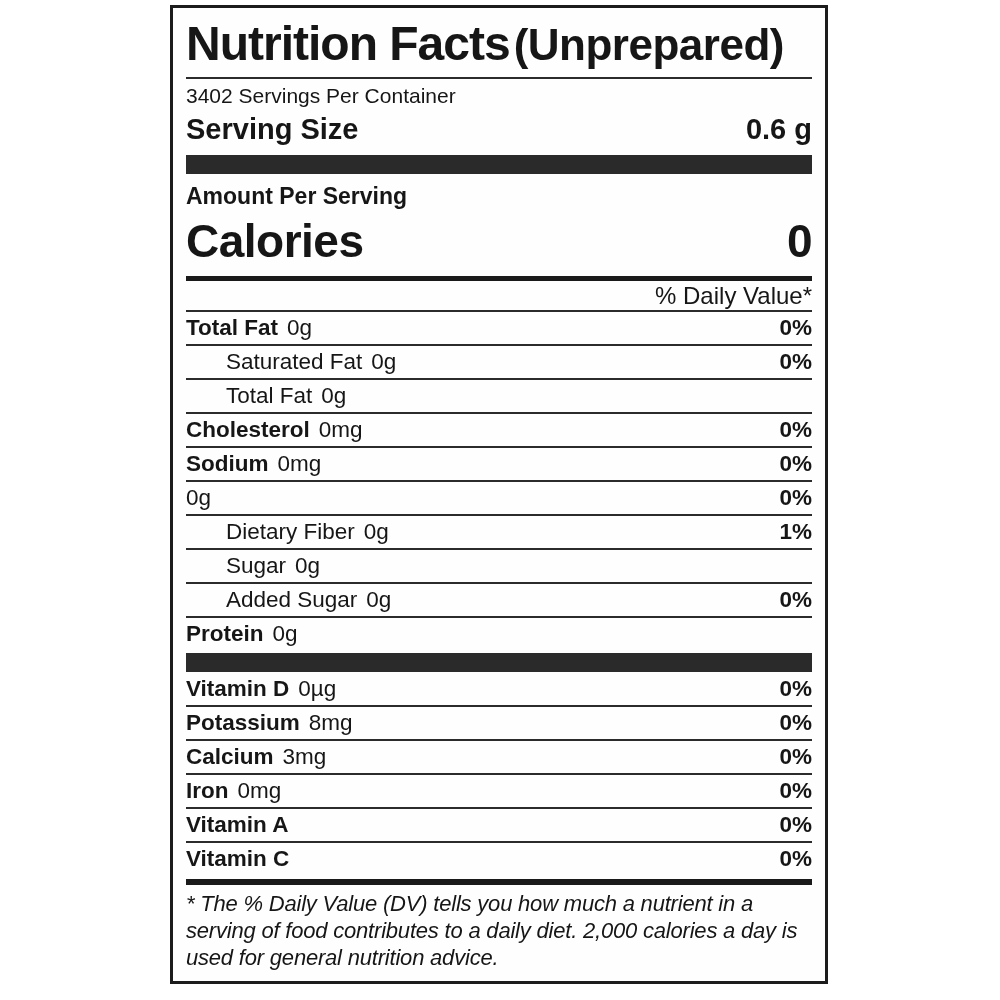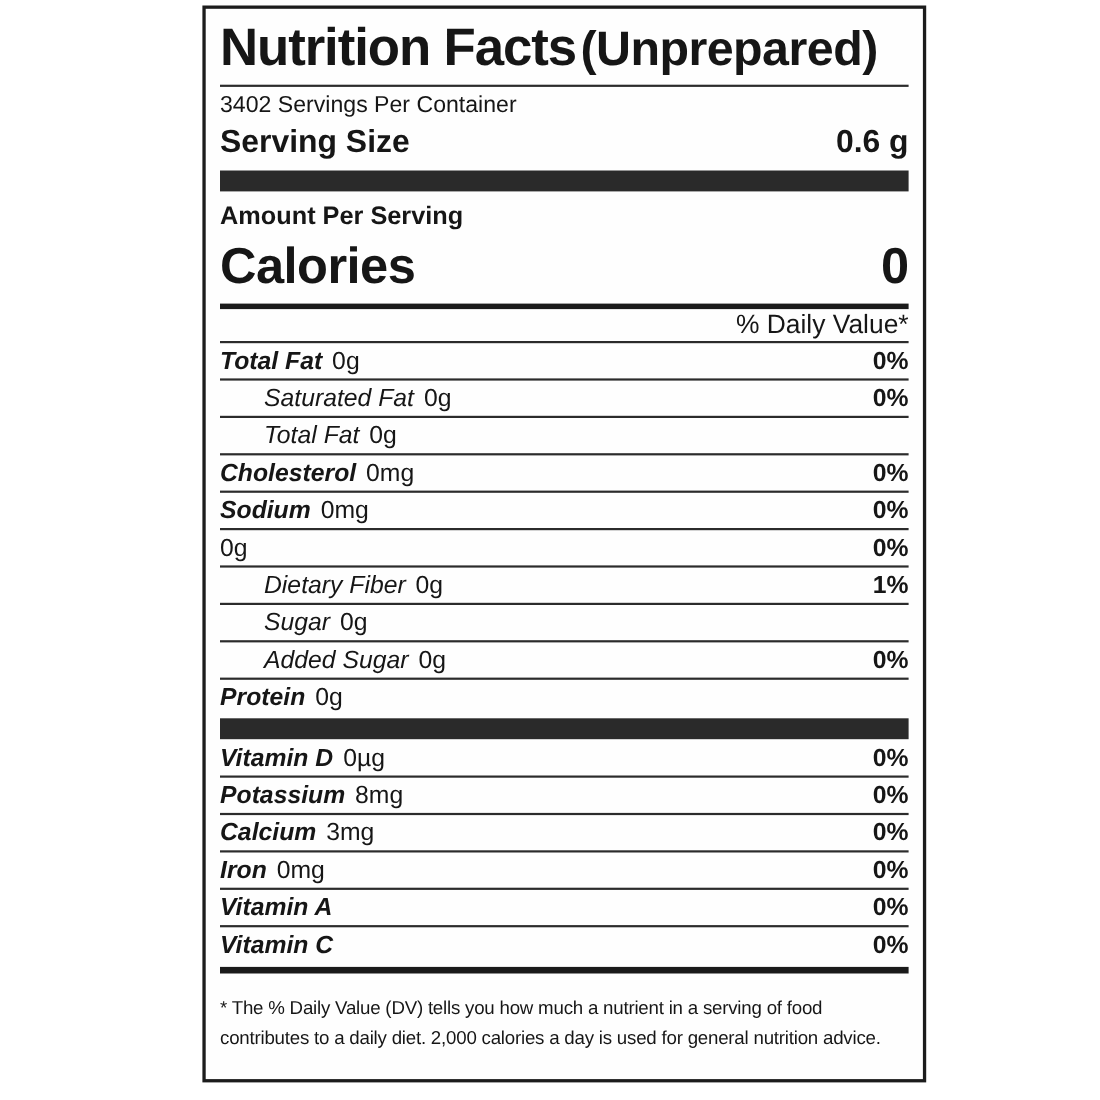--- a/index.html
+++ b/index.html
@@ -1,43 +1,43 @@
 <!DOCTYPE html>
 <html><head>
 <meta charset="utf-8">
 <style>
   * { margin:0; padding:0; box-sizing:border-box; }
   html,body { width:1000px; height:1000px; background:#ffffff; font-family:"Liberation Sans", sans-serif; color:#161616; }
   .stage { position:relative; width:1000px; height:1000px; background:#ffffff; }
   .nf-label {
-    position:absolute; left:184px; top:5px; width:658px; height:979px;
+    position:absolute; left:170px; top:5px; width:658px; height:979px;
     border:3px solid #1c1c1c; background:#fefefe; padding:8px 13px 6px 13px;
     overflow:hidden;
   }
   .title-row { display:flex; align-items:baseline; white-space:nowrap; }
   .nf-title { font-size:48px; font-weight:bold; letter-spacing:-1px; line-height:56px; }
   .nf-title-suffix { font-size:44px; font-weight:bold; letter-spacing:-0.5px; margin-left:4px; }
   .thin-rule { border-top:2px solid #2b2b2b; margin-top:5px; }
   .servings { font-size:21px; line-height:28px; margin-top:3px; }
   .serving-size-row { display:flex; justify-content:space-between; align-items:baseline; font-size:29px; font-weight:bold; line-height:38px; }
   .dark-bar { height:19px; background:#2a2a2a; margin-top:7px; }
   .amount-per-serving { font-size:23px; font-weight:bold; line-height:30px; margin-top:7px; }
   .calories-row { display:flex; justify-content:space-between; align-items:baseline; font-size:46px; font-weight:bold; line-height:60px; letter-spacing:-0.5px; }
   .thick-rule { border-top:5px solid #1a1a1a; margin-top:5px; }
   .dv-header { text-align:right; font-size:24px; line-height:29px; border-bottom:2px solid #2b2b2b; }
   .row { display:flex; justify-content:space-between; align-items:center; height:34px; border-bottom:2px solid #2b2b2b; font-size:22.5px; }
   .row.no-line { border-bottom:none; height:32px; }
   .row .left { display:flex; align-items:baseline; gap:9px; white-space:nowrap; }
-  .row .nname { font-weight:bold;font-style:italic; }
+  .row .nname { font-weight:bold; }
   .row.plain .nname { font-weight:normal; }
   .row.indent { padding-left:40px; }
   .amt { font-weight:normal; }
   .dv { font-weight:bold; }
   .heavy-rule { border-top:6px solid #1a1a1a; margin-top:4px; }
-  .footnote { font-size:17px; line-height:27px; margin-top:18px; letter-spacing:-0.2px; }
+  .footnote { font-size:22px; line-height:27px; margin-top:5px; letter-spacing:-0.2px;font-style:italic; }
 </style>
 </head>
 <body>
 
 <div class="stage">
   <div class="nf-label">
 
     <div class="title-row">
       <span class="nf-title">Nutrition Facts</span>
       <span class="nf-title-suffix">(Unprepared)</span>

